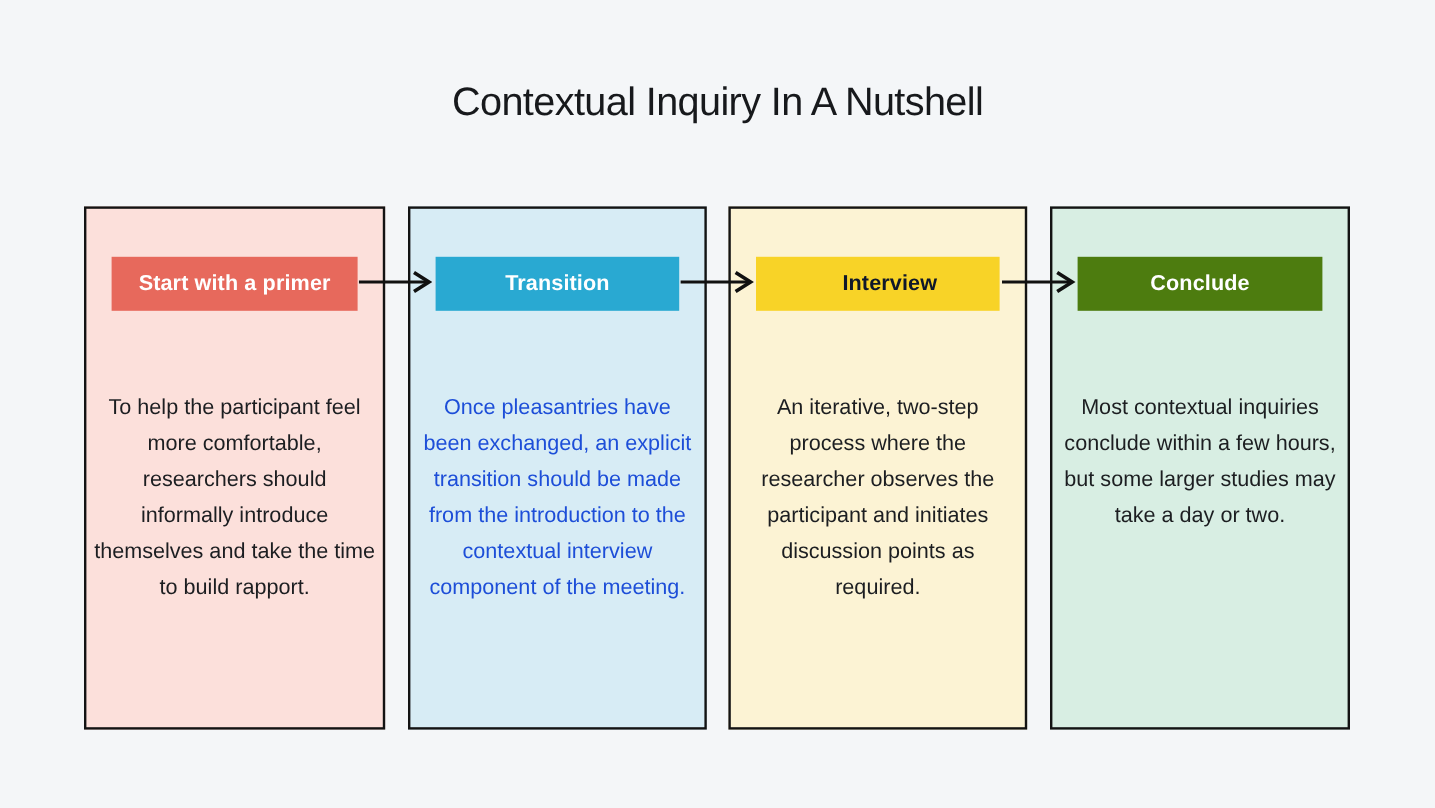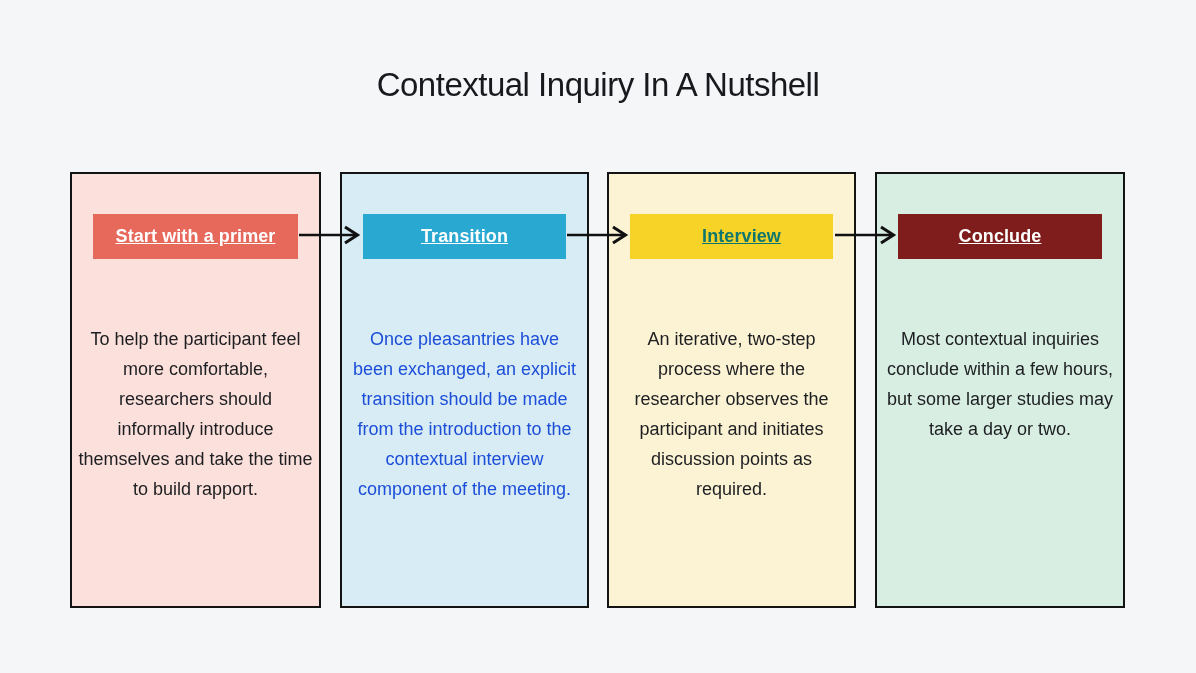--- a/index.html
+++ b/index.html
@@ -43,21 +43,20 @@
     top: 40px;
     left: 21px;
     right: 21px;
     height: 45px;
     display: flex;
     align-items: center;
     justify-content: center;
     font-size: 18px;
     font-weight: 700;
     letter-spacing: 0.1px;
-    text-decoration: underline;
   }
 
   .panel-body {
     position: absolute;
     top: 150px;
     left: 6px;
     right: 6px;
     text-align: center;
     font-size: 18px;
     line-height: 30px;
@@ -89,28 +88,28 @@
   </section>
 
   <section class="panel p2" style="background-color: rgb(215, 236, 245); border-color: rgb(19, 19, 19);">
     <div class="step-badge" style="background-color: rgb(41, 169, 210); color: rgb(255, 255, 255);">
       <span>Transition</span>
     </div>
     <p class="panel-body" style="color: #1d4ed8;">Once pleasantries have been exchanged, an explicit transition should be made from the introduction to the contextual interview component of the meeting.</p>
   </section>
 
   <section class="panel p3" style="background-color: rgb(252, 243, 212); border-color: rgb(19, 19, 19);">
-    <div class="step-badge" style="background-color: rgb(248, 211, 39); color: #0f766e; padding-left: 20px;">
+    <div class="step-badge" style="background-color: rgb(248, 211, 39); color: #0f172a; padding-left: 20px;">
       <span>Interview</span>
     </div>
     <p class="panel-body" style="color: rgb(28, 30, 33);">An iterative, two-step process where the researcher observes the participant and initiates discussion points as required.</p>
   </section>
 
   <section class="panel p4" style="background-color: rgb(216, 238, 227); border-color: rgb(19, 19, 19);">
-    <div class="step-badge" style="background-color: #7f1d1d; color: rgb(255, 255, 255);">
+    <div class="step-badge" style="background-color: #4d7c0f; color: rgb(255, 255, 255);">
       <span>Conclude</span>
     </div>
     <p class="panel-body" style="color: rgb(28, 30, 33);">Most contextual inquiries conclude within a few hours, but some larger studies may take a day or two.</p>
   </section>
 
   <svg class="flow-arrow a1" viewBox="0 0 62 24" aria-hidden="true">
     <path d="M0 12 H57" fill="none" stroke-width="2.6" stroke="#111111"></path>
     <path d="M46 4 L58.5 12 L46 20" fill="none" stroke-width="3" stroke-linejoin="miter" stroke="#111111"></path>
   </svg>
   <svg class="flow-arrow a2" viewBox="0 0 62 24" aria-hidden="true">

